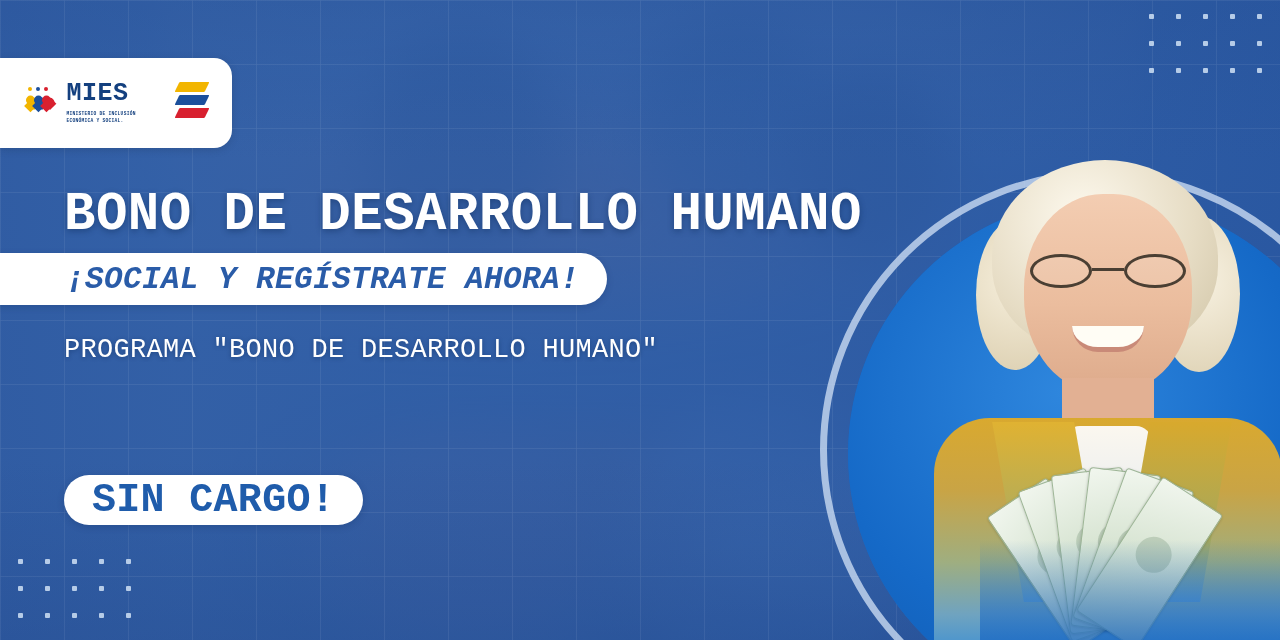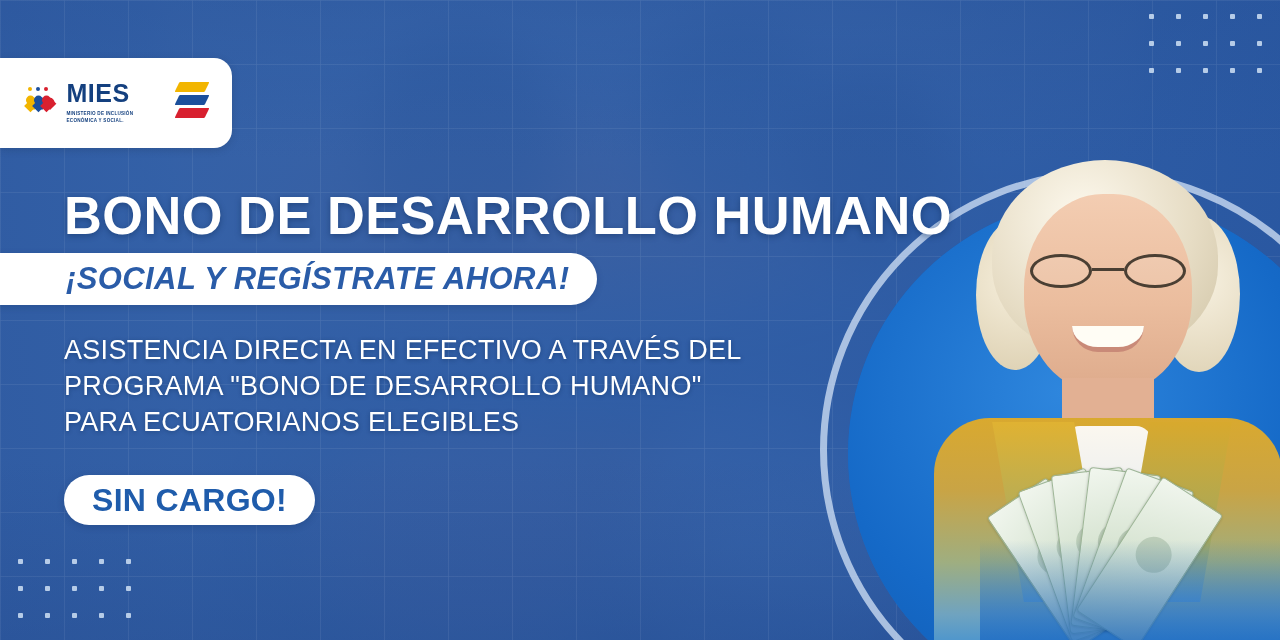--- a/index.html
+++ b/index.html
@@ -1,19 +1,19 @@
 <!DOCTYPE html>
 <html><head>
 <meta charset="utf-8">
 <style>
   html,body{margin:0;padding:0;background:#2f5c9e;}
   *{box-sizing:border-box;}
   .banner{
     position:relative;width:1280px;height:640px;overflow:hidden;
-    font-family:Liberation Sans, sans-serif;
+    font-family:Liberation Mono, monospace;
     background:#3b68a8;
   }
 
   
   .bg-photo{position:absolute;inset:0;overflow:hidden;}
   .bg-photo .ph{position:absolute;border-radius:50%;filter:blur(26px);opacity:.55;}
   .bg-base{
     position:absolute;inset:0;
     background:
       linear-gradient(180deg,#4a79bb 0%,#416fb2 35%,#3a65a6 70%,#35609f 100%);
@@ -171,21 +171,21 @@
   }
   .body-copy{
     position:absolute;left:64px;top:332px;width:820px;color:#fff;font-size:27px;line-height:1.34;
     letter-spacing:.3px;text-shadow:0 1px 4px rgba(12,40,85,.45);
   }
   .body-copy div{white-space:nowrap;}
   .pill-badge{
     position:absolute;left:64px;top:475px;height:50px;background:#fff;border-radius:25px;
     display:flex;align-items:center;padding:0 28px;box-shadow:0 2px 7px rgba(10,35,80,.22);
   }
-  .pill-badge span{font-size:32px;font-weight:bold;color:#1f5cab;letter-spacing:.3px;white-space:nowrap;}
+  .pill-badge span{font-size:40px;font-weight:bold;color:#1f5cab;letter-spacing:.3px;white-space:nowrap;}
 </style>
 </head>
 <body>
 
 <div class="banner">
 
   <div class="bg-photo">
     <div class="bg-base"></div>
     <div class="bg-wall"></div>
     <div class="bg-warm"></div>
@@ -307,22 +307,20 @@
     </div>
   </div>
 
   <div class="headline">BONO DE DESARROLLO HUMANO</div>
 
   <div class="pill-sub">
     <span>¡SOCIAL Y REGÍSTRATE AHORA!</span>
   </div>
 
   <div class="body-copy">
-    <div>ASISTENCIA DIRECTA EN EFECTIVO A TRAVÉS DEL</div>
     <div>PROGRAMA "BONO DE DESARROLLO HUMANO"</div>
-    <div>PARA ECUATORIANOS ELEGIBLES</div>
   </div>
 
   <div class="pill-badge">
     <span>SIN CARGO!</span>
   </div>
 
 </div>
 
 </body></html>

